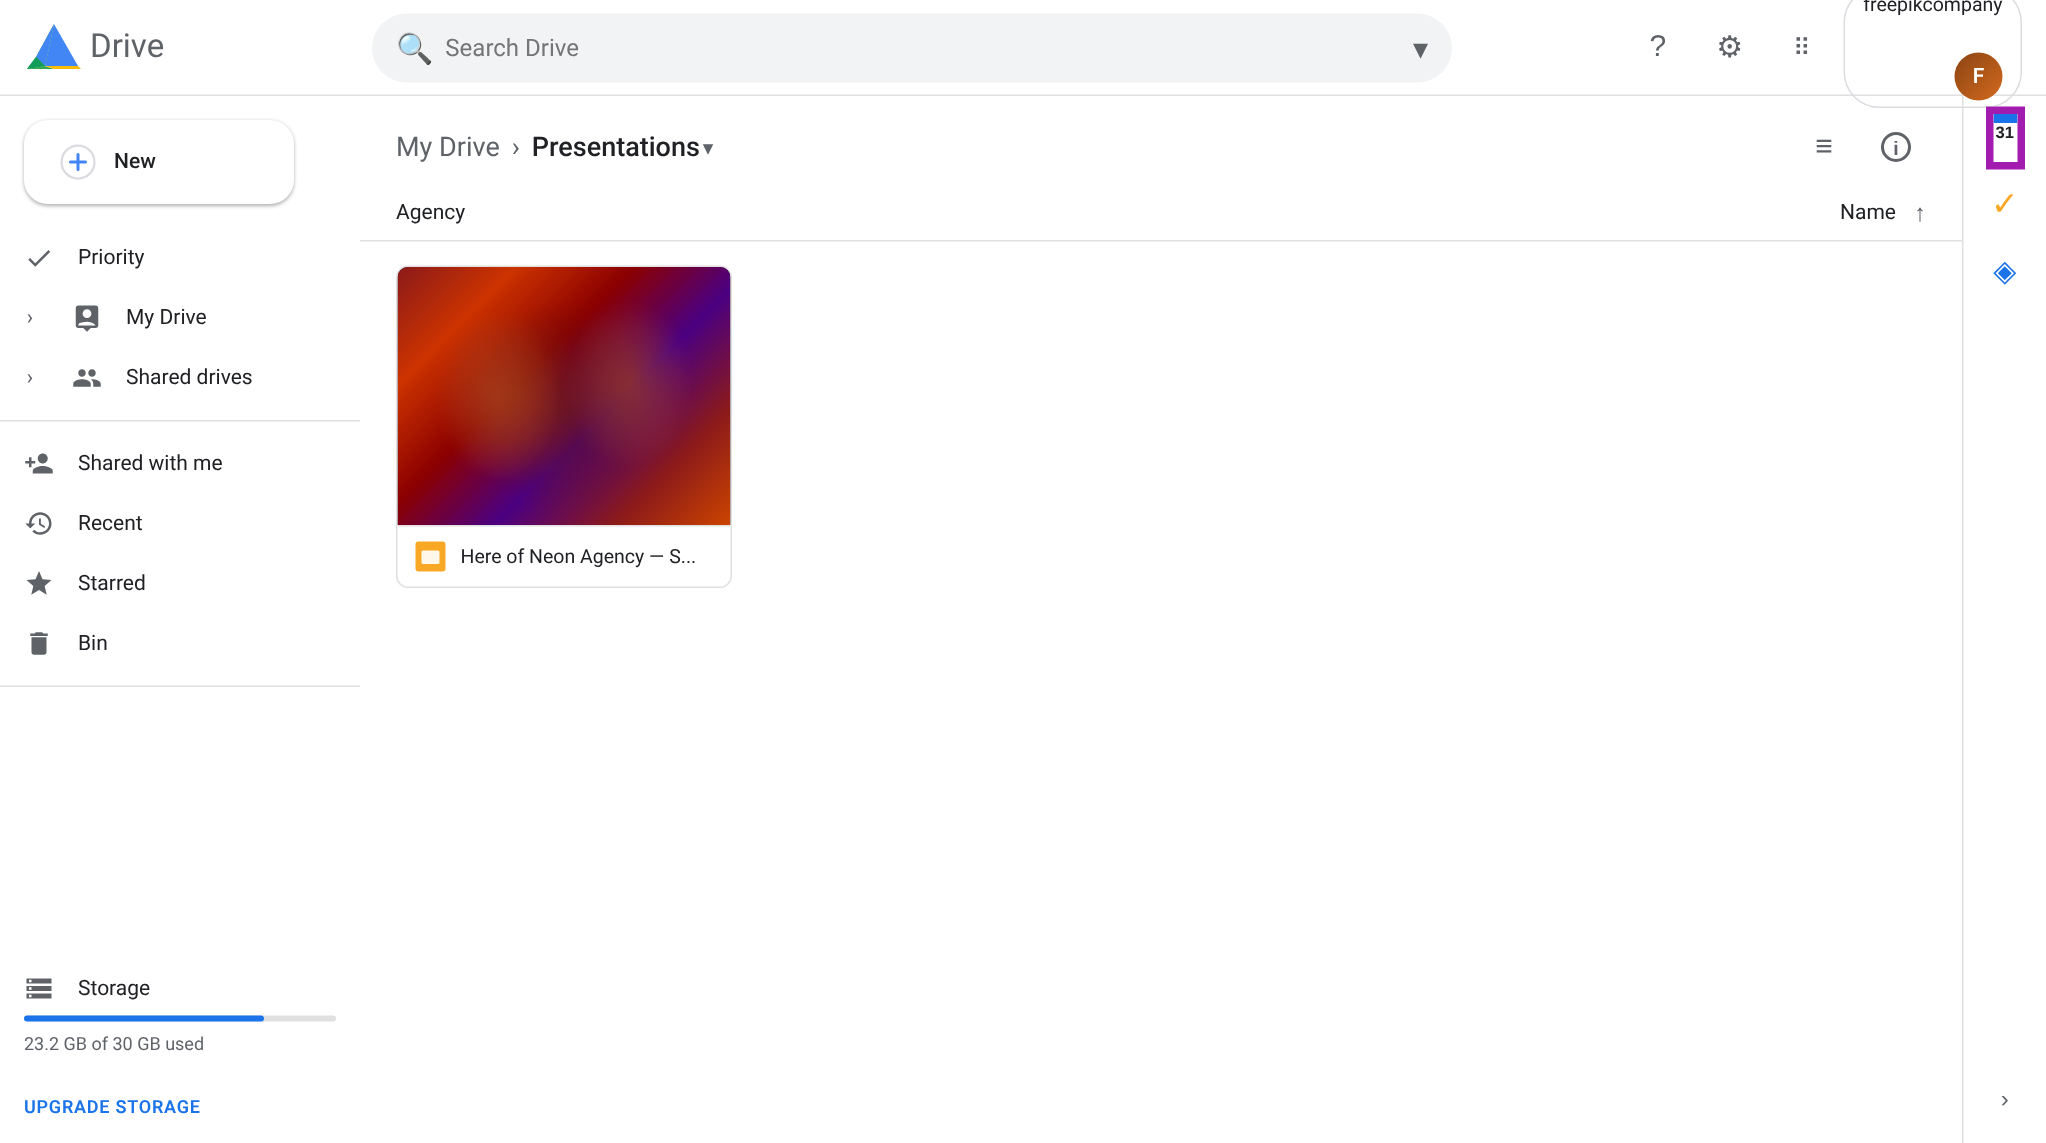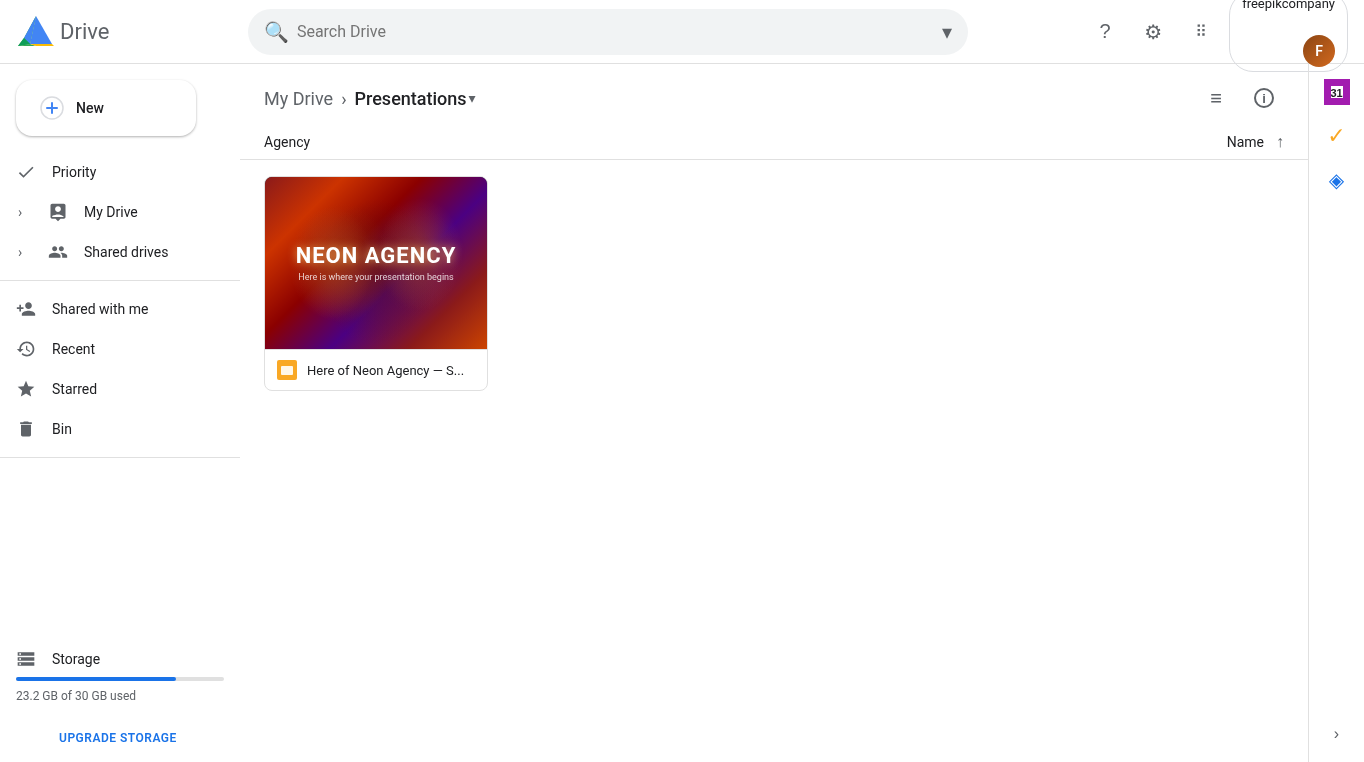--- a/index.html
+++ b/index.html
@@ -196,21 +196,20 @@
       color: #5f6368;
       margin-bottom: 24px;
     }
     .upgrade-link {
       font-size: 12px;
       color: #1a73e8;
       font-weight: 600;
       cursor: pointer;
       text-decoration: none;
       letter-spacing: 0.5px;
-      margin-left: 43px;
     }
 
     
     .content-area {
       flex: 1;
       display: flex;
       flex-direction: column;
       overflow: hidden;
     }
     .breadcrumb-bar {
@@ -383,24 +382,24 @@
       cursor: pointer;
       display: flex;
       align-items: center;
       justify-content: center;
       font-size: 18px;
       color: #444;
       position: relative;
     }
     .calendar-badge {
       background: #fff;
-      border: 7px solid #a21caf;
+      border: 5px solid #a21caf;
       border-radius: 0;
       width: 26px;
-      height: 26px;
+      height: 42px;
       display: flex;
       flex-direction: column;
       align-items: center;
       overflow: hidden;
     }
     .cal-top {
       background: #1a73e8;
       width: 100%;
       height: 6px;
     }
@@ -587,24 +586,20 @@
     </div>
 
     <div class="files-grid">
 
       <div class="file-card">
         <div class="file-thumbnail">
           <div class="neon-bg"></div>
           <div class="neon-face-overlay"></div>
 
           <div style="position:absolute; inset:0; background: radial-gradient(ellipse 80px 100px at 35% 50%, rgba(160,60,20,0.5) 0%, transparent 60%), radial-gradient(ellipse 70px 90px at 68% 48%, rgba(140,50,20,0.4) 0%, transparent 60%); z-index:1;"></div>
-          <div class="neon-text-overlay">
-            <div class="neon-title">NEON AGENCY</div>
-            <div class="neon-subtitle">Here is where your presentation begins</div>
-          </div>
         </div>
         <div class="file-card-footer">
           <div class="slides-icon-small">
             <div class="slides-icon-inner"></div>
           </div>
           <span class="file-name">Here of Neon Agency — S...</span>
         </div>
       </div>
     </div>
   </div>

